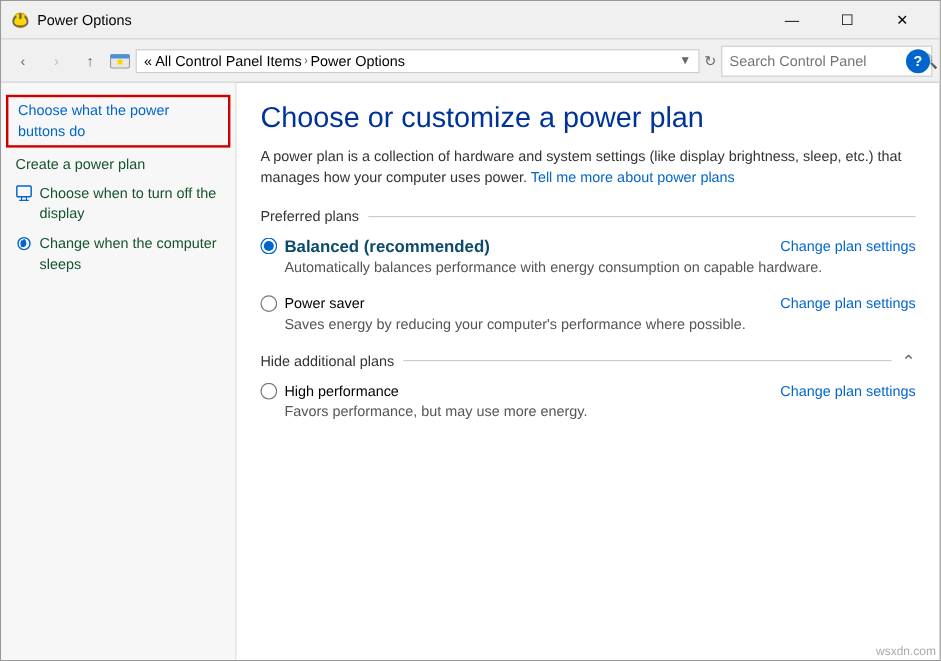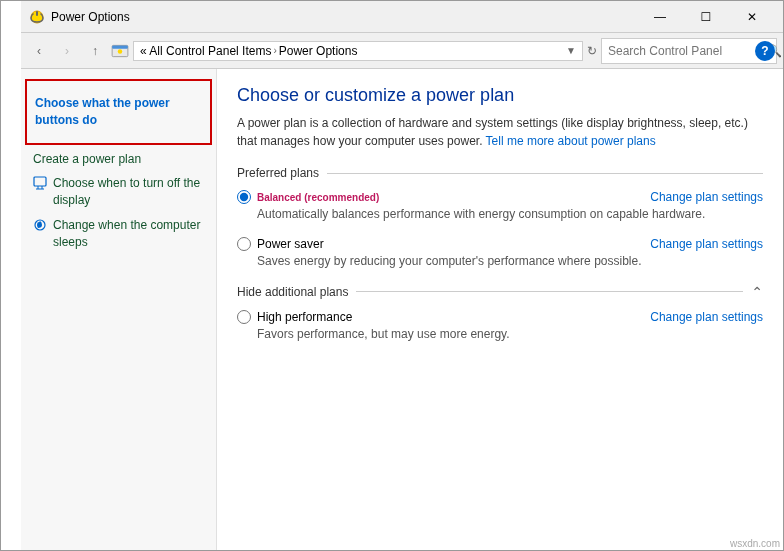--- a/index.html
+++ b/index.html
@@ -149,22 +149,21 @@
       line-height: 1.4;
       text-decoration: none;
       display: flex;
       align-items: flex-start;
       gap: 6px;
     }
     .sidebar-item.highlighted {
       border: 2px solid #cc0000;
       color: #0066cc;
       margin: 2px 4px;
-      padding: 14px 8px;
-      font-weight: bold;
+      padding: 3px 8px;
     }
     .sidebar-heading {
       font-size: 12px;
       color: #000;
       font-weight: normal;
       padding: 6px 12px 2px;
     }
     .sidebar-icon {
       width: 14px;
       height: 14px;
@@ -190,21 +189,21 @@
       gap: 6px;
     }
 
     
     .content {
       flex: 1;
       padding: 16px 20px;
       overflow-y: auto;
     }
     .content-title {
-      font-size: 18px;
+      font-size: 24px;
       font-weight: 300;
       color: #003399;
       margin-bottom: 8px;
     }
     .content-desc {
       font-size: 12px;
       color: #333;
       line-height: 1.5;
       margin-bottom: 16px;
     }
@@ -251,23 +250,23 @@
       align-items: center;
       gap: 6px;
     }
     .radio-input {
       width: 14px;
       height: 14px;
       accent-color: #0066cc;
       cursor: pointer;
     }
     .plan-name {
-      font-size: 10px;
+      font-size: 14px;
       font-weight: 600;
-      color: #be185d;
+      color: #0c4a6e;
     }
     .plan-name-normal {
       font-size: 12px;
       font-weight: normal;
       color: #000;
     }
     .change-plan-link {
       color: #0066cc;
       font-size: 12px;
       cursor: pointer;
@@ -302,21 +301,21 @@
       position: fixed;
       bottom: 2px;
       right: 4px;
       font-size: 10px;
       color: #aaa;
     }
   </style>
 </head>
 <body>
 
-<div style="position:relative;margin-left:20px;">
+<div style="position:relative;">
 
   <div class="title-bar">
     <div class="title-bar-left">
 
       <svg class="title-icon" viewBox="0 0 16 16">
         <circle cx="8" cy="8" r="6" fill="#ffd700" stroke="#e0a000" stroke-width="1"></circle>
         <rect x="7" y="2" width="2" height="5" fill="#666" rx="1"></rect>
         <path d="M4.5 4.5 Q2 6.5 2 9 Q2 13 8 13 Q14 13 14 9 Q14 6.5 11.5 4.5" fill="none" stroke="#666" stroke-width="1.5"></path>
       </svg>
       <span class="title-text">Power Options</span>

